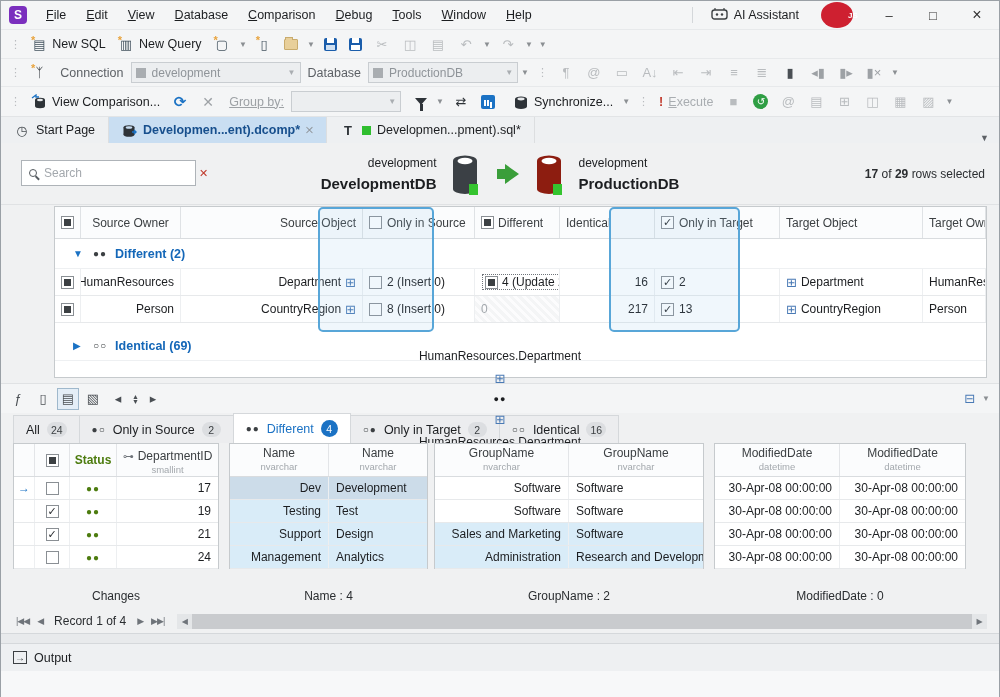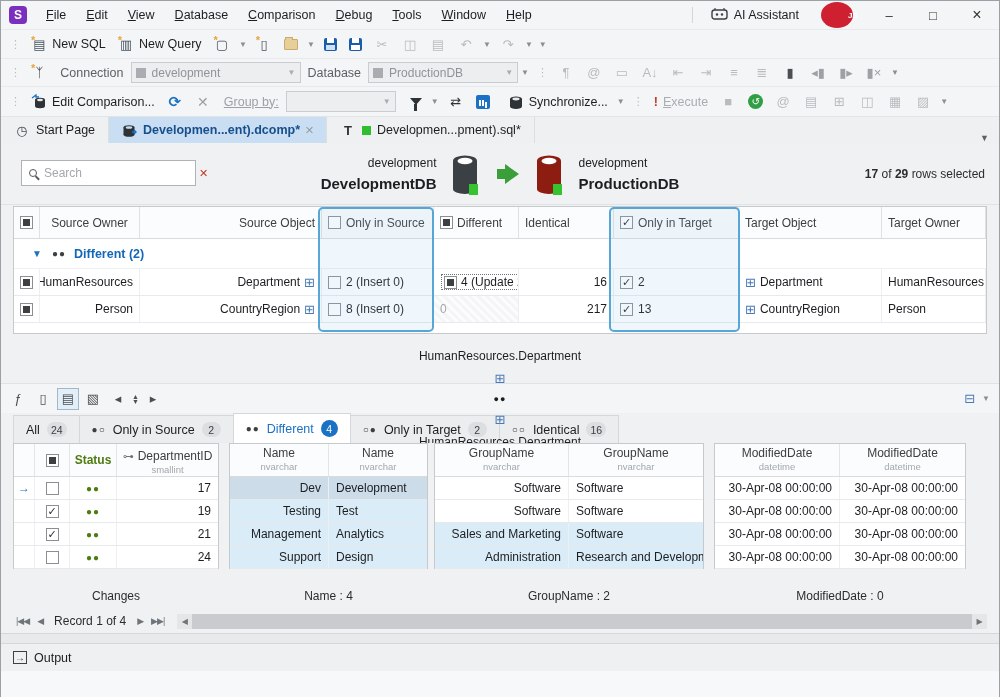--- a/index.html
+++ b/index.html
@@ -74,21 +74,21 @@
   .db-pair { position:absolute; left:0; right:0; top:0; bottom:0; display:flex; align-items:center; justify-content:center; gap:12px; }
   .db-names { display:flex; flex-direction:column; gap:5px; font-size:12px; }
   .db-names.src { align-items:flex-end; text-align:right; }
   .db-names.tgt { align-items:flex-start; }
   .db-name-b { font-weight:bold; font-size:15px; }
   .rows-selected { position:absolute; right:14px; top:24px; font-size:12px; color:#2a2d30; }
   .rows-selected b { font-weight:bold; }
 
   
   .main-grid-wrap { height:178px; background:#f0f1f2; padding:1px 12px 0 12px; }
-  .main-grid { background:#fff; border:1px solid #c6cacd; height:128px; overflow:hidden; }
+  .main-grid { background:#fff; border:1px solid #c6cacd; height:172px; overflow:hidden;margin-left:41px; }
   .mg-row { display:flex; align-items:stretch; }
   .mg-head { height:32px; background:#fbfcfd; border-bottom:1px solid #d9dcdf; }
   .mg-head .mg-cell { border-right:1px solid #dfe2e5; color:#3c4043; display:flex; align-items:center; }
   .mg-data { height:27px; border-bottom:1px solid #e7e9eb; }
   .mg-data .mg-cell { border-right:1px solid #edeff1; }
   .mg-cell { display:flex; align-items:center; padding:0 6px; font-size:12px; overflow:hidden; white-space:nowrap; }
   .c-cb { width:26px; justify-content:center; flex:none; }
   .c-sowner { width:100px; justify-content:flex-end; flex:none; }
   .c-sobj { width:182px; justify-content:flex-end; gap:4px; flex:none; }
   .c-osrc { width:112px; flex:none; gap:5px; }
@@ -321,21 +321,21 @@
   <div class="toolbar tb3">
     <span class="grip">⋮</span>
     <span class="tbtn">
       <svg class="mini-db" width="16" height="16" viewBox="0 0 16 16">
           <ellipse cx="9" cy="12" rx="5" ry="2.2" fill="#2e3338"></ellipse>
           <rect x="4" y="6" width="10" height="6" fill="#2e3338"></rect>
           <ellipse cx="9" cy="6" rx="5" ry="2.2" fill="#2e3338"></ellipse>
           <ellipse cx="9" cy="6" rx="3" ry="1.2" fill="#e8eaec"></ellipse>
           <path d="M1 4 L5 1 L5 3 L8 3" stroke="#1b72c4" stroke-width="1.3" fill="none"></path>
         </svg>
-      <span>Edit Comparison...</span>
+      <span>View Comparison...</span>
     </span>
     <span class="tbtn">
         <span class="ico refresh">⟳</span>
       </span>
     <span class="tbtn">
         <span class="ico xclose">✕</span>
       </span>
     <span class="lbl disabled">Group by:</span>
     <span class="combo" style="width:110px;">
         <span></span>
@@ -674,26 +674,26 @@
       </div>
       <div class="dg-row">
         <div class="dg-cell w-name diffc-cur">Dev</div>
         <div class="dg-cell w-name2 diffc-cur">Development</div>
       </div>
       <div class="dg-row">
         <div class="dg-cell w-name diffc">Testing</div>
         <div class="dg-cell w-name2 diffc">Test</div>
       </div>
       <div class="dg-row">
+        <div class="dg-cell w-name diffc">Support</div>
+        <div class="dg-cell w-name2 diffc">Design</div>
+      </div>
+      <div class="dg-row">
         <div class="dg-cell w-name diffc">Management</div>
         <div class="dg-cell w-name2 diffc">Analytics</div>
-      </div>
-      <div class="dg-row">
-        <div class="dg-cell w-name diffc">Support</div>
-        <div class="dg-cell w-name2 diffc">Design</div>
       </div>
     </div>
 
     <div style="width:6px;" class="gapd"></div>
 
     <div class="blk" style="width:270px;">
       <div class="dg-head">
         <div class="dg-hcell w-grp" style="align-items:center;justify-content:center;">
             <span class="dg-hname">GroupName</span>
             <span class="dg-htype">nvarchar</span>

